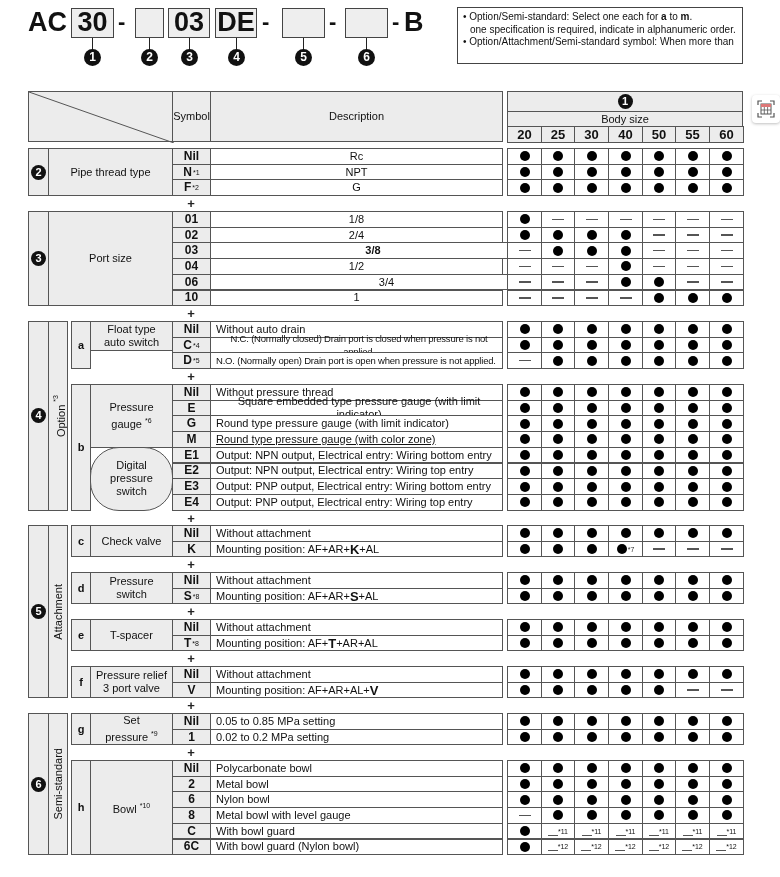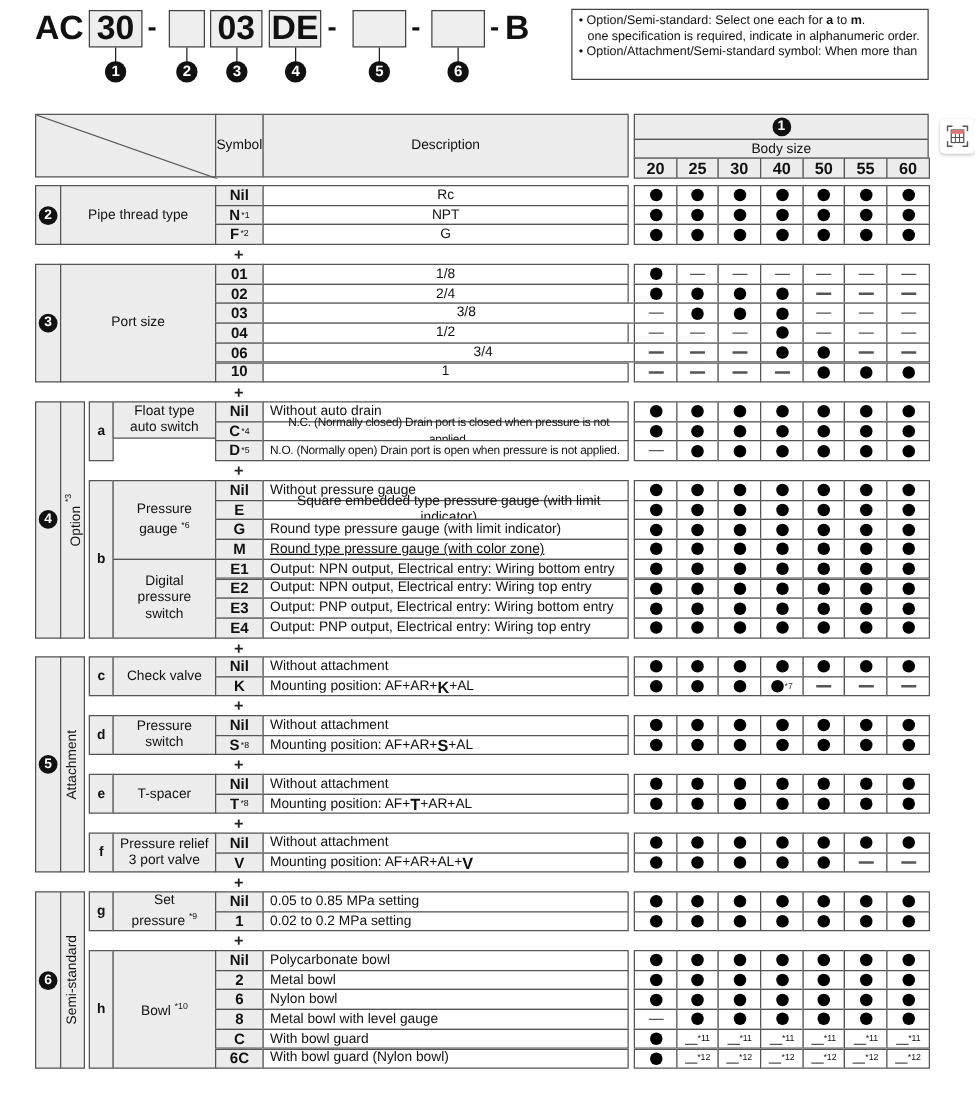--- a/index.html
+++ b/index.html
@@ -249,21 +249,21 @@
     </div>
     <div class="cell white" style="left:675px;top:226.7px;width:35px;height:16.7px;">
       <span class="dash"></span>
     </div>
     <div class="cell white" style="left:709px;top:226.7px;width:35px;height:16.7px;">
       <span class="dash"></span>
     </div>
     <div class="cell sym" style="left:172px;top:242.4px;width:39px;height:16.7px;">
       <span>03</span>
     </div>
-    <div class="cell white" style="left:210px;top:242.4px;width:326px;height:16.7px;">
+    <div class="cell white" style="left:210px;top:242.4px;width:326px;height:16.7px;font-weight:bold;">
       <span>3/8</span>
     </div>
     <div class="cell white" style="left:507px;top:242.4px;width:35px;height:16.7px;">
       <span class="dash"></span>
     </div>
     <div class="cell white" style="left:541px;top:242.4px;width:34px;height:16.7px;">
       <span class="dot"></span>
     </div>
     <div class="cell white" style="left:574px;top:242.4px;width:35px;height:16.7px;">
       <span class="dot"></span>
@@ -453,28 +453,28 @@
       <span class="dot"></span>
     </div>
     <div class="cell white" style="left:709px;top:352.4px;width:35px;height:16.7px;">
       <span class="dot"></span>
     </div>
     <div class="plus" style="left:183px;top:370.1px;">+</div>
     <div class="cell letter" style="left:71px;top:384px;width:20px;height:126.6px;">b</div>
     <div class="cell" style="left:90px;top:384px;width:83px;height:63.8px;">
       <span><span>Pressure</span><br><span>gauge</span> <sup style="font-size:7px">*6</sup></span>
     </div>
-    <div class="cell" style="left:90px;top:446.8px;width:83px;height:63.8px;">
+    <div class="cell" style="left:90px;top:446.8px;width:83px;height:63.8px;border-radius:29px;">
       <span><span>Digital</span><br><span>pressure</span><br><span>switch</span></span>
     </div>
     <div class="cell sym" style="left:172px;top:384px;width:39px;height:16.7px;">
       <span>Nil</span>
     </div>
     <div class="cell white desc-left" style="left:210px;top:384px;width:293px;height:16.7px;">
-      <span>Without pressure gauge</span>
+      <span>Without pressure thread</span>
     </div>
     <div class="cell white" style="left:507px;top:384px;width:35px;height:16.7px;">
       <span class="dot"></span>
     </div>
     <div class="cell white" style="left:541px;top:384px;width:34px;height:16.7px;">
       <span class="dot"></span>
     </div>
     <div class="cell white" style="left:574px;top:384px;width:35px;height:16.7px;">
       <span class="dot"></span>
     </div>

